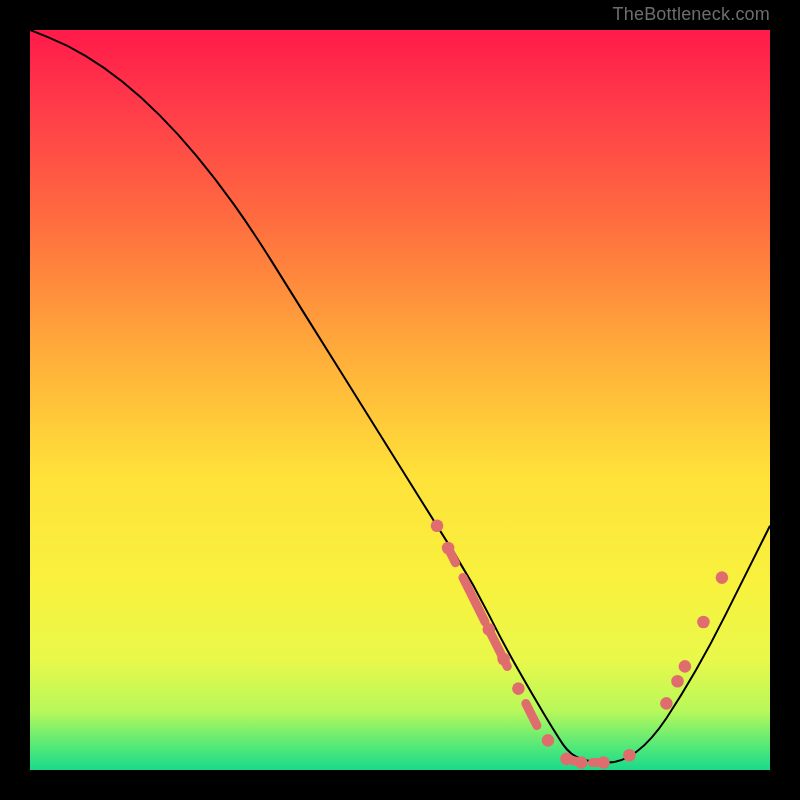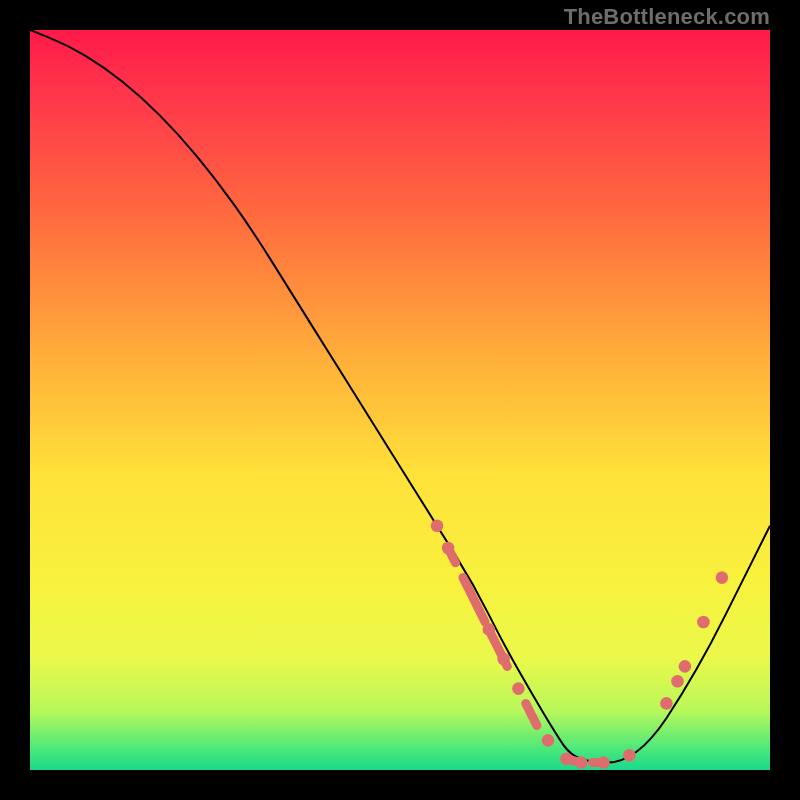--- a/index.html
+++ b/index.html
@@ -40,22 +40,22 @@
       #b8f85a 92%,
       #4fe87a 97%,
       #1ad98a 100%
     );
   }
   .attribution {
     position: absolute;
     top: 4px;
     right: 30px;
     color: #6d6d6d;
-    font-size: 22px;
-    font-weight: 700;
+    font-size: 18px;
+    font-weight: 400;
     letter-spacing: 0.2px;
   }
   svg {
     position: absolute;
     left: 0; top: 0;
     width: 100%;
     height: 100%;
     overflow: visible;
   }
   .curve {

